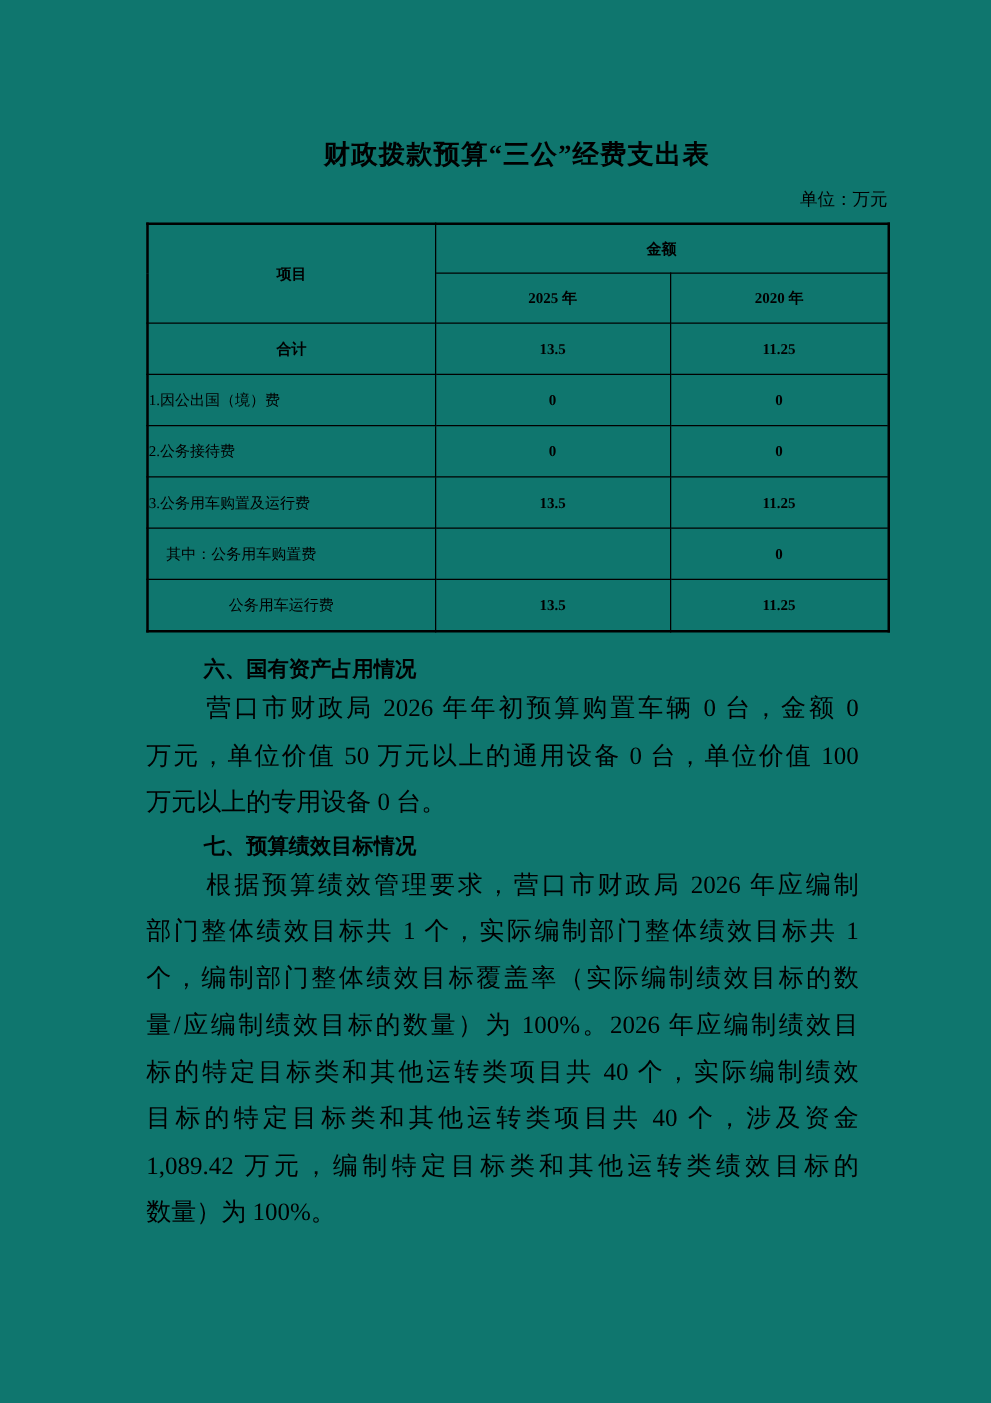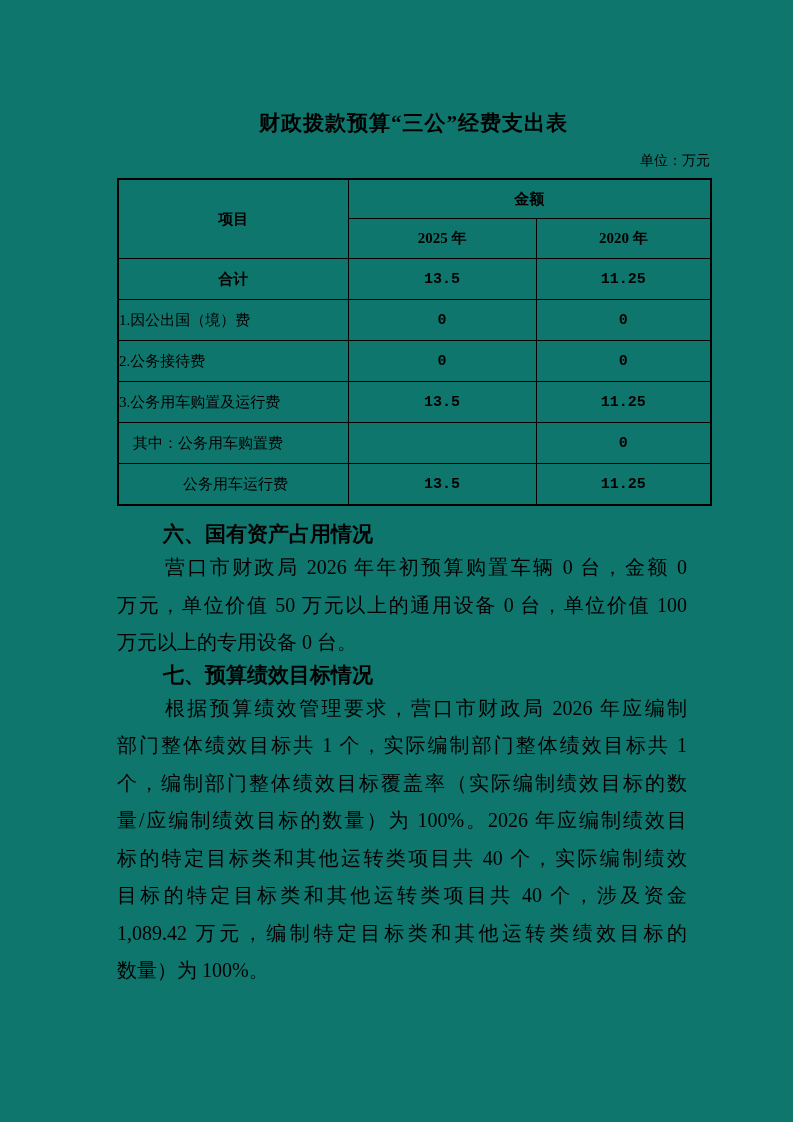--- a/index.html
+++ b/index.html
@@ -13,34 +13,34 @@
   .doc-title {
     margin:110px 0 0 0; text-align:center;
     font-size:21px; font-weight:bold; letter-spacing:1px; line-height:26px;
   }
   .unit-label { margin-top:16px; text-align:right; font-size:14px; line-height:18px; }
 
   table.budget {
     border-collapse:collapse; table-layout:fixed; width:593px; margin-top:8px;
     border:2px solid #000;
   }
-  table.budget th, table.budget td { border:1px solid #000; padding:0; font-size:15px; }
+  table.budget th, table.budget td { border:1px solid #000; padding:0; font-size:12px; }
   table.budget thead tr.hrow1 th { height:38px; }
   table.budget thead tr.hrow2 th { height:39px; }
   table.budget tbody td { height:40px; }
   table.budget th { font-weight:bold; text-align:center; }
   td.lbl { text-align:left; padding-left:8px; }
-  td.num { text-align:center; font-weight:bold;font-family:Liberation Mono, monospace; }
+  td.num { text-align:center; font-weight:bold; }
   tr.row-total td.lbl { text-align:center; font-weight:bold; padding-left:0; }
   tr.row-sub1 td.lbl { padding-left:14px; }
   tr.row-sub2 td.lbl { padding-left:64px; }
 
   .section-heading {
-    padding-left:46px; font-family:Liberation Mono, monospace;
-    font-weight:bold; font-size:21px; line-height:27px;
+    padding-left:46px; font-family:Liberation Sans, sans-serif;
+    font-weight:bold; font-size:17px; line-height:27px;
   }
   .section-heading.first { margin-top:16px; }
   .section-heading.second { margin-top:1px; }
 
   .para { width:570px; font-size:20px; }
   .body-line {
     line-height:37.5px; text-align:justify; text-align-last:justify;
     word-break:break-all; overflow:hidden; white-space:nowrap;
   }
   .body-line.last { text-align-last:left; }

